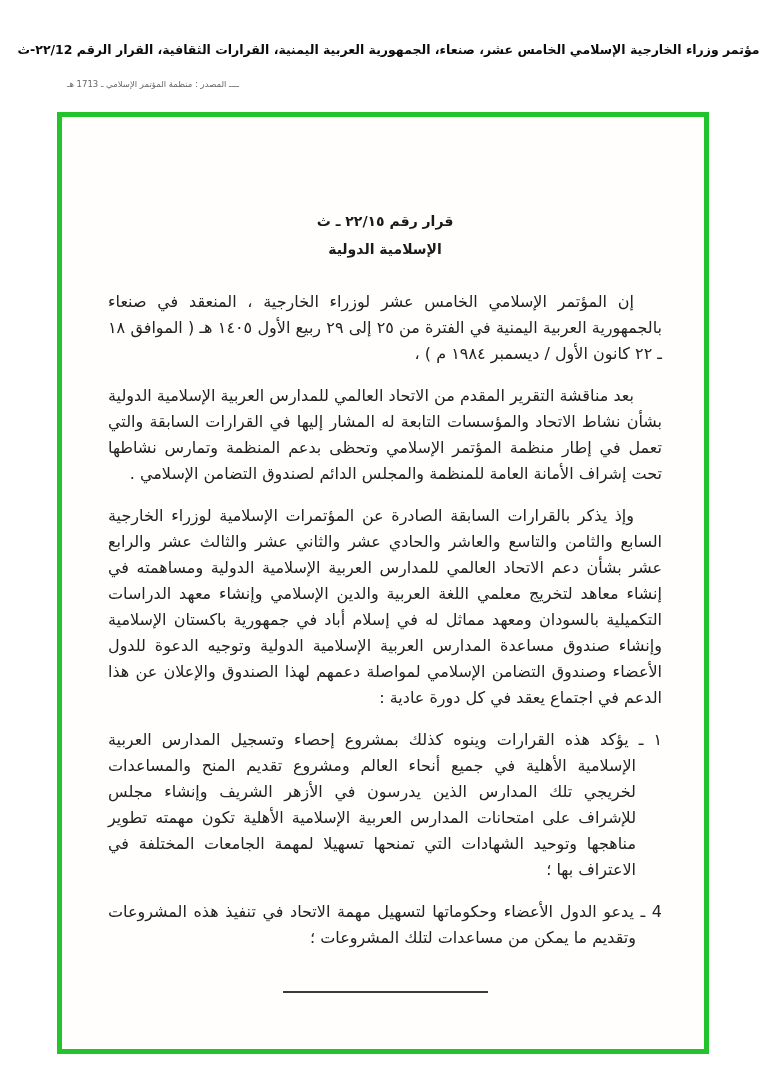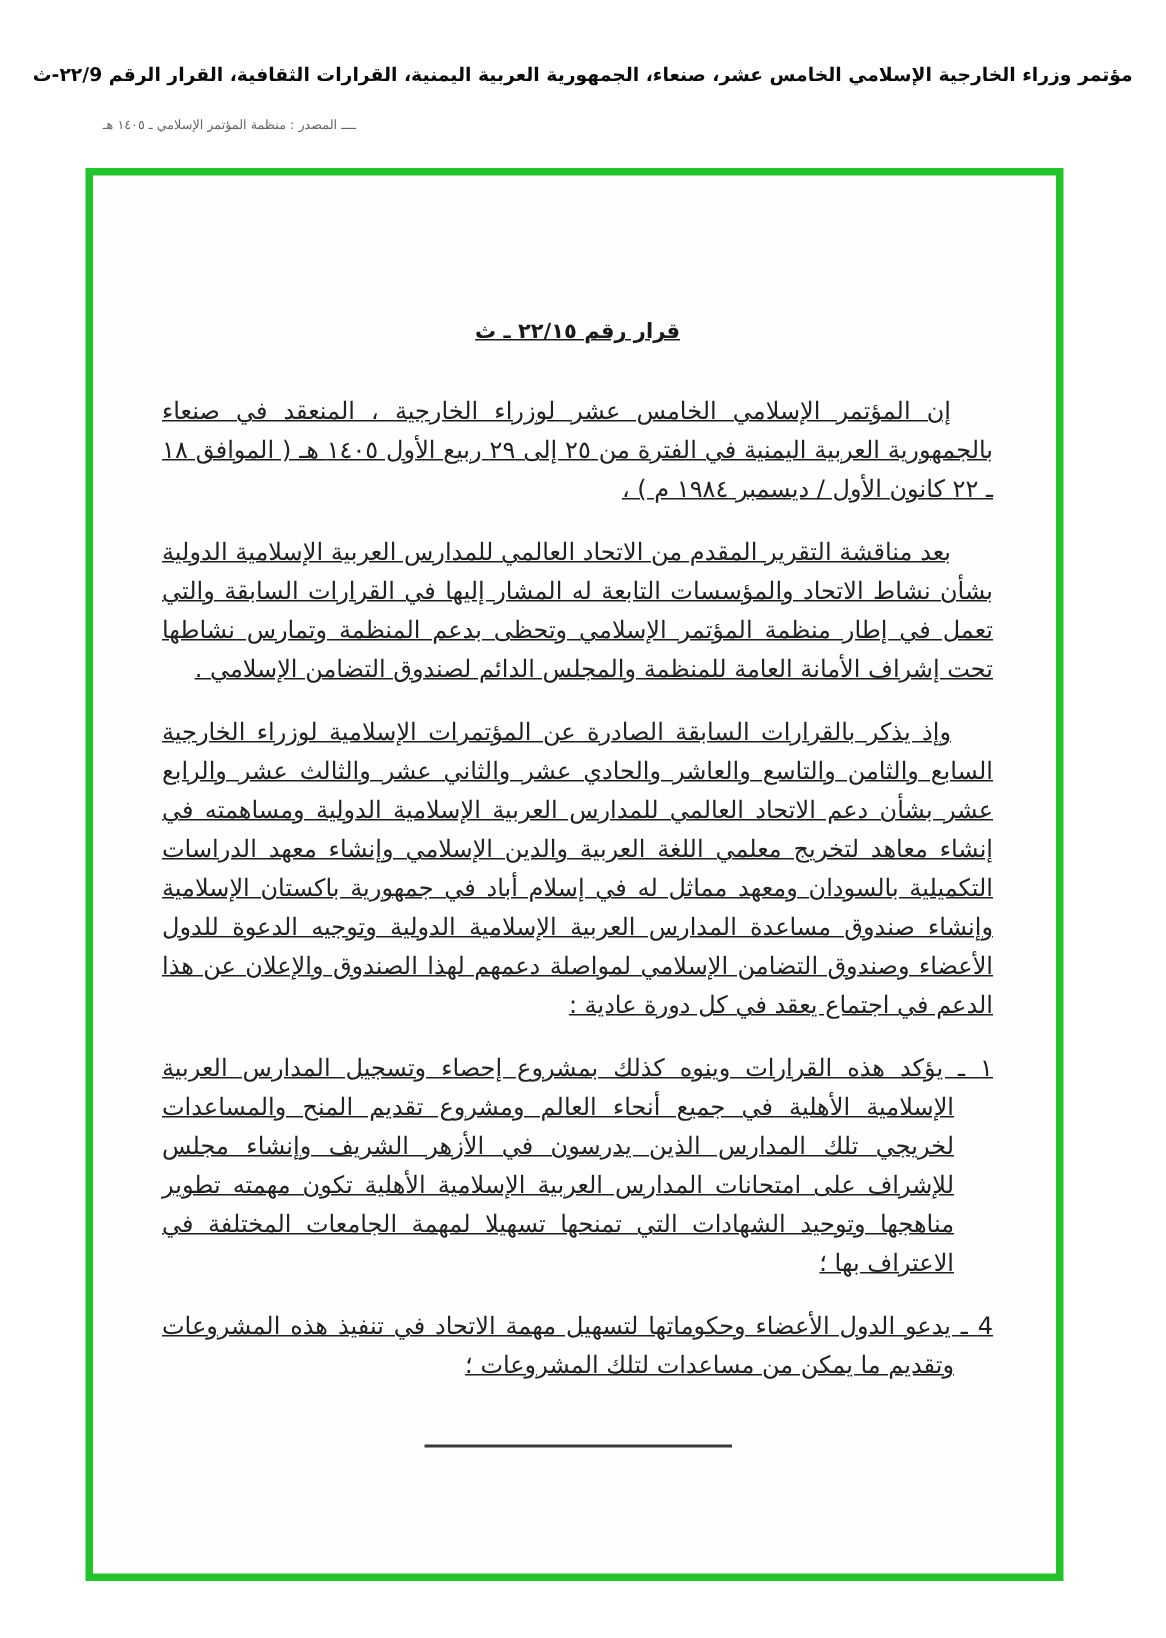--- a/index.html
+++ b/index.html
@@ -37,21 +37,20 @@
     color: #4a4a4a;
     filter: blur(0.35px);
     opacity: 0.85;
   }
   .green-frame {
     position: absolute;
     left: 57px; top: 112px;
     width: 652px; height: 942px;
     border: 5px solid var(--frame-color);
     background: #fffefc;
-    text-decoration: underline;
   }
   .doc {
     direction: rtl;
     padding: 90px 42px 0 46px;
     color: #222222;
   }
   .doc-title {
     text-align: center;
     font-weight: bold;
     font-size: 14px;
@@ -75,29 +74,30 @@
     height: 0;
     border-top: 2px solid #3a3a3a;
     margin: 40px auto 0;
   }
 </style>
 </head>
 <body>
 
 <div class="page">
 
-  <div class="top-header-line">مؤتمر وزراء الخارجية الإسلامي الخامس عشر، صنعاء، الجمهورية العربية اليمنية، القرارات الثقافية، القرار الرقم ٢٢/9-ث</div>
+  <div class="top-header-line">مؤتمر وزراء الخارجية الإسلامي الخامس عشر، صنعاء، الجمهورية العربية اليمنية، القرارات الثقافية، القرار الرقم ٢٢/12-ث</div>
 
-  <div class="top-source-line">ــــ المصدر : منظمة المؤتمر الإسلامي ـ ١٤٠٥ هـ</div>
+  <div class="top-source-line">ــــ المصدر : منظمة المؤتمر الإسلامي ـ 1713 هـ</div>
 
   <div class="green-frame">
     <article class="doc">
 
       <div class="doc-title">
         <div>قرار رقم ٢٢/١٥ ـ ث</div>
+        <div>الإسلامية الدولية</div>
       </div>
 
       <p class="para indent">إن المؤتمر الإسلامي الخامس عشر لوزراء الخارجية ، المنعقد في صنعاء بالجمهورية العربية اليمنية في الفترة من ٢٥ إلى ٢٩ ربيع الأول ١٤٠٥ هـ ( الموافق ١٨ ـ ٢٢ كانون الأول / ديسمبر ١٩٨٤ م ) ،</p>
 
       <p class="para indent">بعد مناقشة التقرير المقدم من الاتحاد العالمي للمدارس العربية الإسلامية الدولية بشأن نشاط الاتحاد والمؤسسات التابعة له المشار إليها في القرارات السابقة والتي تعمل في إطار منظمة المؤتمر الإسلامي وتحظى بدعم المنظمة وتمارس نشاطها تحت إشراف الأمانة العامة للمنظمة والمجلس الدائم لصندوق التضامن الإسلامي .</p>
 
       <p class="para indent">وإذ يذكر بالقرارات السابقة الصادرة عن المؤتمرات الإسلامية لوزراء الخارجية السابع والثامن والتاسع والعاشر والحادي عشر والثاني عشر والثالث عشر والرابع عشر بشأن دعم الاتحاد العالمي للمدارس العربية الإسلامية الدولية ومساهمته في إنشاء معاهد لتخريج معلمي اللغة العربية والدين الإسلامي وإنشاء معهد الدراسات التكميلية بالسودان ومعهد مماثل له في إسلام أباد في جمهورية باكستان الإسلامية وإنشاء صندوق مساعدة المدارس العربية الإسلامية الدولية وتوجيه الدعوة للدول الأعضاء وصندوق التضامن الإسلامي لمواصلة دعمهم لهذا الصندوق والإعلان عن هذا الدعم في اجتماع يعقد في كل دورة عادية :</p>
 
       <p class="para point">١ ـ يؤكد هذه القرارات وينوه كذلك بمشروع إحصاء وتسجيل المدارس العربية الإسلامية الأهلية في جميع أنحاء العالم ومشروع تقديم المنح والمساعدات لخريجي تلك المدارس الذين يدرسون في الأزهر الشريف وإنشاء مجلس للإشراف على امتحانات المدارس العربية الإسلامية الأهلية تكون مهمته تطوير مناهجها وتوحيد الشهادات التي تمنحها تسهيلا لمهمة الجامعات المختلفة في الاعتراف بها ؛</p>
 

